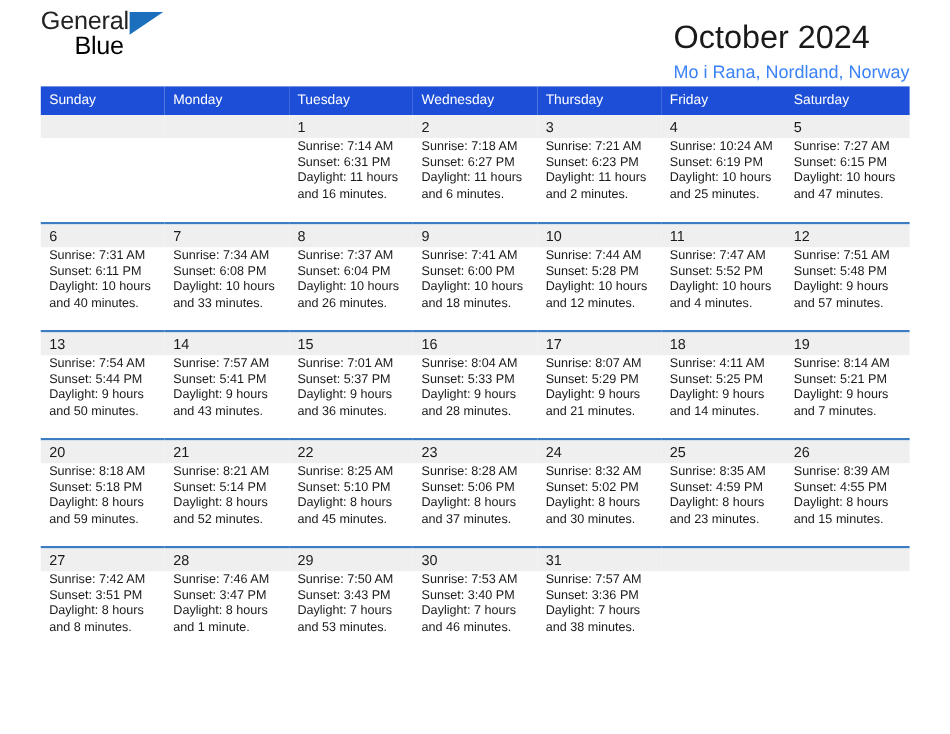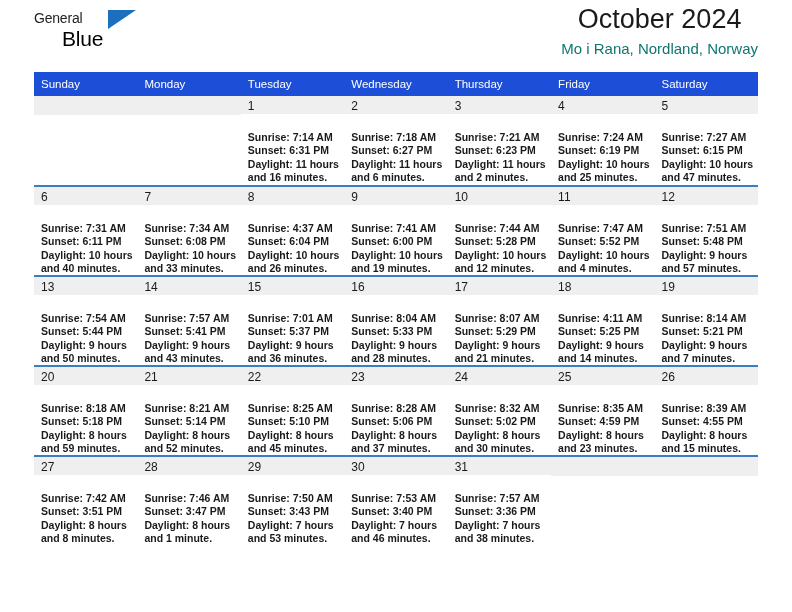--- a/index.html
+++ b/index.html
@@ -27,21 +27,21 @@
   }
   .brand {
     position: relative;
     margin-top: 6px;
     width: 120px;
     height: 56px;
   }
   .brand-general {
     position: absolute;
     left: 0; top: 0;
-    font-size: 14px;
+    font-size: 21px;
     letter-spacing: -0.2px;
     color: #222222;
     line-height: 24px;
     text-align: center;
   }
   .brand-blue {
     position: absolute;
     left: 28px; top: 21px;
     font-size: 21px;
     letter-spacing: -0.2px;
@@ -49,33 +49,33 @@
     line-height: 24px;
   }
   .brand-triangle {
     position: absolute;
     left: 74px; top: 4px;
     width: 0; height: 0;
     border-left: 28px solid #1b6fbc;
     border-bottom: 19px solid transparent;
   }
   .title-wrap {
-    text-align: center;
-    padding-top: 2px;
+    text-align: left;
+    padding-top: 14px;
   }
   .cal-title {
     font-size: 27px;
     line-height: 34px;
     color: #1a1a1a;
     font-weight: normal;
   }
   .cal-subtitle {
     font-size: 15px;
     line-height: 22px;
-    color: #0f766e;
+    color: #3b82f6;
     margin-top: 2px;
   }
 
   
   .calendar {
     width: 724px;
     border-collapse: collapse;
     table-layout: fixed;
   }
   .calendar th {
@@ -109,25 +109,24 @@
   .daynum-band {
     background: #efefef;
     height: 19px;
     padding: 2px 0 0 7px;
     font-size: 12px;
     line-height: 16px;
     color: #1a1a1a;
   }
   .cell-empty .daynum-band { background: #efefef; }
   .cell-body {
-    padding: 17px 6px 0 7px;
+    padding: 1px 6px 0 7px;
     font-size: 10.5px;
     line-height: 13.2px;
     color: #1a1a1a;
-    font-weight: bold;
   }
   .cell-body div { white-space: nowrap; }
 </style>
 </head>
 <body>
 
 <div class="page">
 
   <div class="header">
     <div class="brand">
@@ -197,21 +196,21 @@
                 <div>Sunset: 6:23 PM</div>
                 <div>Daylight: 11 hours</div>
                 <div>and 2 minutes.</div>
               </div>
             </div>
           </td>
           <td>
             <div class="cell">
               <div class="daynum-band">4</div>
               <div class="cell-body">
-                <div>Sunrise: 7:24 AM</div>
+                <div>Sunrise: 10:24 AM</div>
                 <div>Sunset: 6:19 PM</div>
                 <div>Daylight: 10 hours</div>
                 <div>and 25 minutes.</div>
               </div>
             </div>
           </td>
           <td>
             <div class="cell">
               <div class="daynum-band">5</div>
               <div class="cell-body">
@@ -243,35 +242,35 @@
                 <div>Sunset: 6:08 PM</div>
                 <div>Daylight: 10 hours</div>
                 <div>and 33 minutes.</div>
               </div>
             </div>
           </td>
           <td>
             <div class="cell">
               <div class="daynum-band">8</div>
               <div class="cell-body">
-                <div>Sunrise: 4:37 AM</div>
+                <div>Sunrise: 7:37 AM</div>
                 <div>Sunset: 6:04 PM</div>
                 <div>Daylight: 10 hours</div>
                 <div>and 26 minutes.</div>
               </div>
             </div>
           </td>
           <td>
             <div class="cell">
               <div class="daynum-band">9</div>
               <div class="cell-body">
                 <div>Sunrise: 7:41 AM</div>
                 <div>Sunset: 6:00 PM</div>
                 <div>Daylight: 10 hours</div>
-                <div>and 19 minutes.</div>
+                <div>and 18 minutes.</div>
               </div>
             </div>
           </td>
           <td>
             <div class="cell">
               <div class="daynum-band">10</div>
               <div class="cell-body">
                 <div>Sunrise: 7:44 AM</div>
                 <div>Sunset: 5:28 PM</div>
                 <div>Daylight: 10 hours</div>

